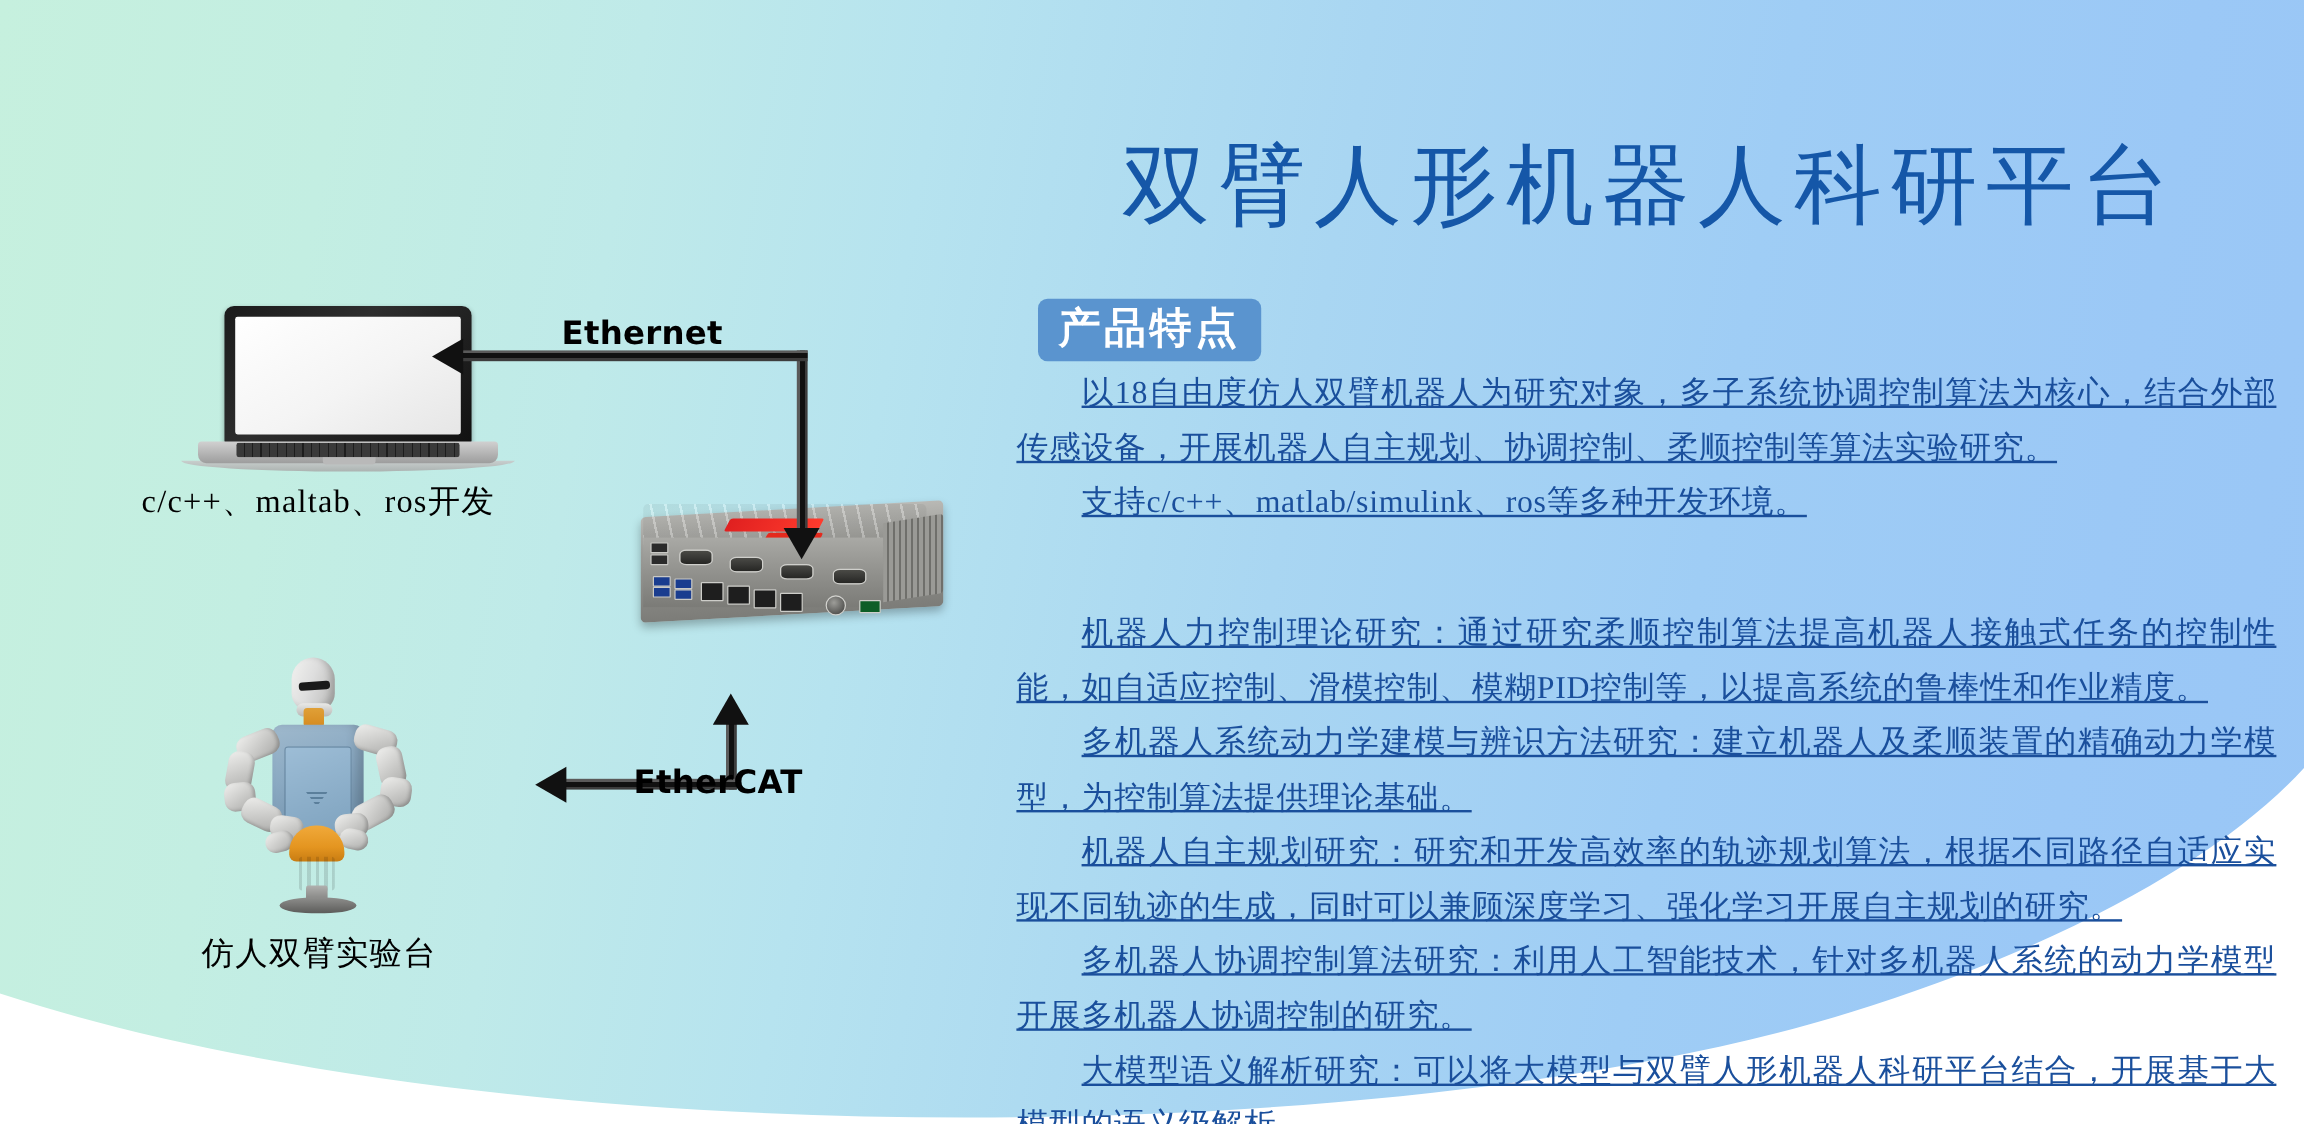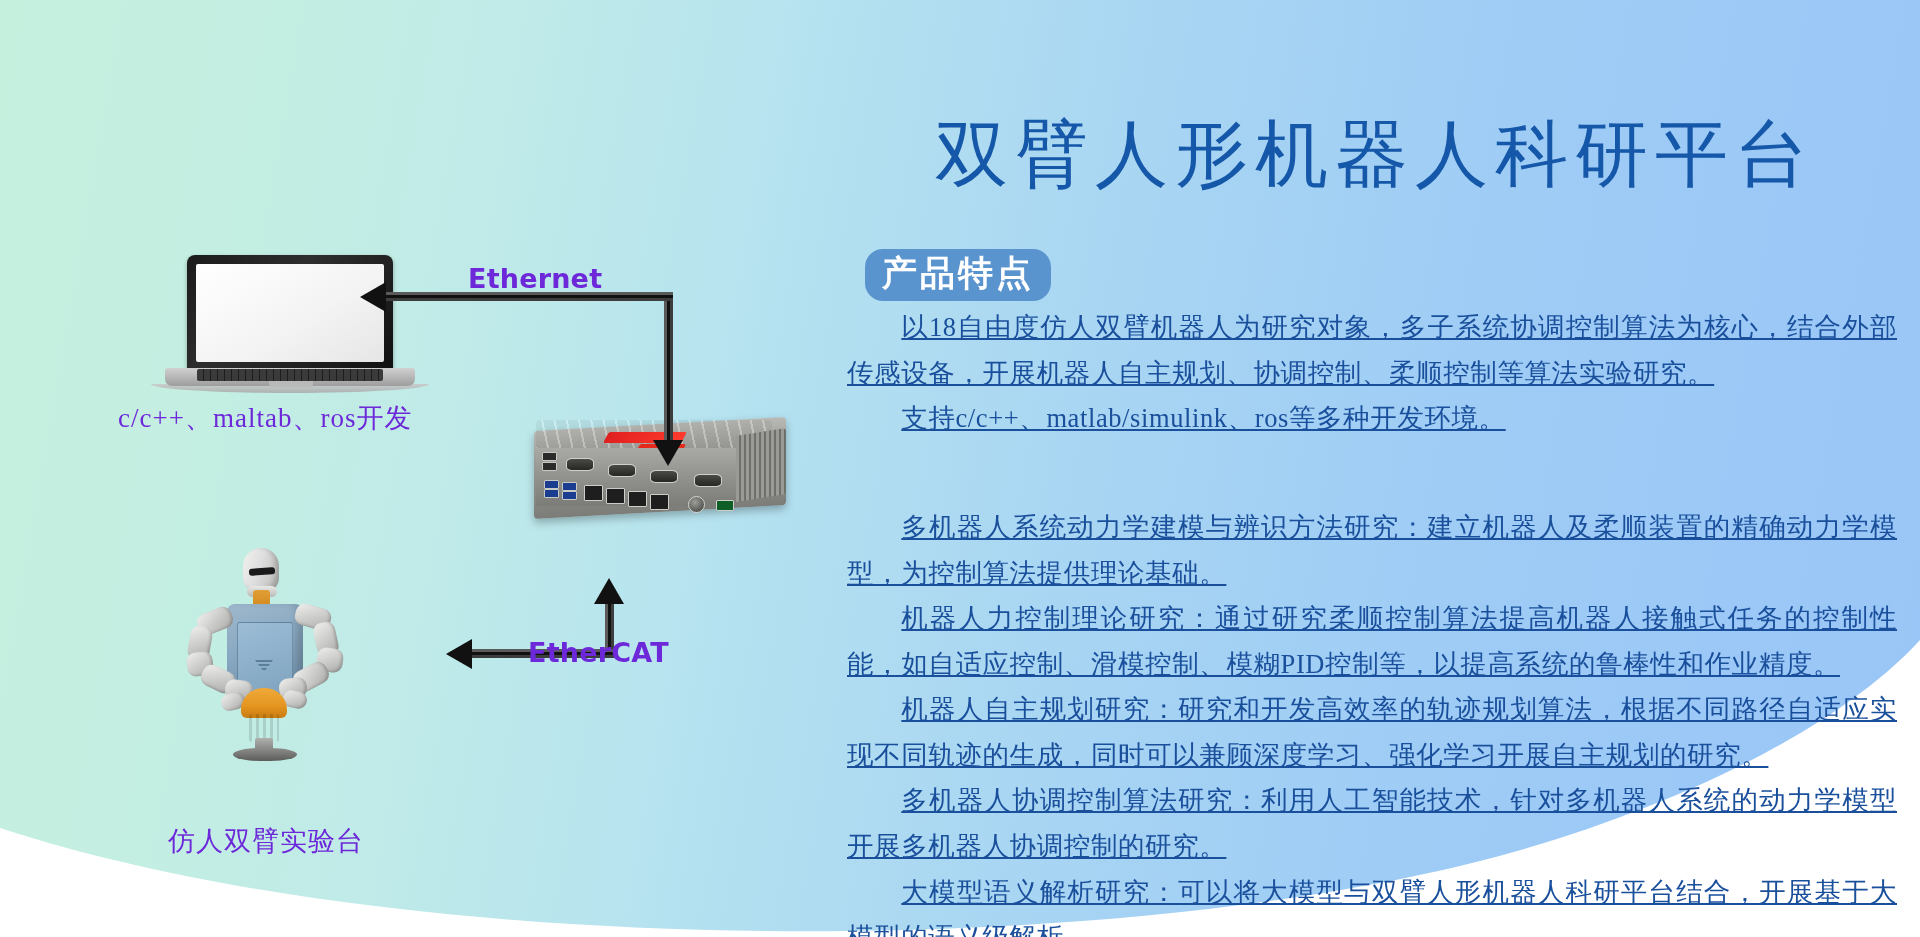--- a/index.html
+++ b/index.html
@@ -173,21 +173,21 @@
   }
   .arrow-line.shine-v{
     background:linear-gradient(90deg,#5a5a5a 0 28%,#111 28% 72%,#3d3d3d 72% 100%);
   }
   .arrow-head{position:absolute;width:0;height:0;}
   .ah-left{border-top:15px solid transparent;border-bottom:15px solid transparent;border-right:26px solid #111;}
   .ah-down{border-left:15px solid transparent;border-right:15px solid transparent;border-top:26px solid #111;}
   .ah-up{border-left:15px solid transparent;border-right:15px solid transparent;border-bottom:26px solid #111;}
 
   .dlabel{
-    position:absolute;color:#6d28d9;white-space:nowrap;
+    position:absolute;color:#000000;white-space:nowrap;
   }
   .lbl-proto{
     font-family:"DejaVu Sans", sans-serif;
     font-weight:700;font-size:27px;letter-spacing:.2px;
   }
   .lbl-cn{
     font-family:"Liberation Serif","DejaVu Serif",serif;
     font-weight:400;font-size:27px;letter-spacing:1px;
   }
 
@@ -204,21 +204,21 @@
   }
   .badge{
     position:absolute;
     display:inline-block;
     background:#5a94cf;
     color:#ffffff;
     font-family:"Liberation Serif","DejaVu Serif",serif;
     font-weight:700;
     font-size:35px;
     letter-spacing:3px;
-    border-radius:18px;
+    border-radius:8px;
     padding:5px 17px 8px 17px;
     line-height:1.12;
     white-space:nowrap;
   }
   #badge-features{left:30px;top:249px;}
   #badge-directions{left:30px;top:443px;}
 
   .body-block{
     position:absolute;
     color:#1a4f9c;
@@ -306,21 +306,21 @@
       <div class="seg" style="left:142px;top:100px;width:26px;height:24px;transform:rotate(8deg);"></div>
       <div class="seg" style="left:118px;top:118px;width:36px;height:22px;transform:rotate(-28deg);"></div>
       <div class="seg" style="left:104px;top:130px;width:28px;height:20px;transform:rotate(-6deg);"></div>
       <div class="seg" style="left:108px;top:143px;width:24px;height:17px;transform:rotate(12deg);"></div>
 
       <div class="rb rb-waist"></div>
       <div class="rb rb-pelvis"></div>
       <div class="rb rb-post"></div>
       <div class="rb rb-foot"></div>
     </div>
-    <div class="dlabel lbl-cn" style="left:168px;top:776px;margin-top:47px;">仿人双臂实验台</div>
+    <div class="dlabel lbl-cn" style="left:168px;top:776px;">仿人双臂实验台</div>
 
     <div class="arrow-line shine-v" style="left:664px;top:292px;width:9px;height:158px;"></div>
     <div class="arrow-line shine" style="left:385px;top:292px;width:288px;height:9px;"></div>
     <div class="arrow-head ah-left" style="left:360px;top:282px;"></div>
     <div class="arrow-head ah-down" style="left:653px;top:440px;"></div>
     <div class="dlabel lbl-proto" style="left:468px;top:263px;">Ethernet</div>
 
     <div class="arrow-line shine-v" style="left:605px;top:602px;width:9px;height:56px;"></div>
     <div class="arrow-line shine" style="left:470px;top:649px;width:144px;height:9px;"></div>
     <div class="arrow-head ah-left" style="left:446px;top:639px;"></div>
@@ -333,21 +333,21 @@
 
     <div class="poster-title">双臂人形机器人科研平台</div>
 
     <div class="badge" id="badge-features">产品特点</div>
     <div class="body-block" id="features-body">
       <p class="para">以18自由度仿人双臂机器人为研究对象，多子系统协调控制算法为核心，结合外部传感设备，开展机器人自主规划、协调控制、柔顺控制等算法实验研究。</p>
       <p class="para">支持c/c++、matlab/simulink、ros等多种开发环境。</p>
     </div>
 
     <div class="body-block" id="directions-body">
+      <p class="para">机器人力控制理论研究：通过研究柔顺控制算法提高机器人接触式任务的控制性能，如自适应控制、滑模控制、模糊PID控制等，以提高系统的鲁棒性和作业精度。</p>
       <p class="para">多机器人系统动力学建模与辨识方法研究：建立机器人及柔顺装置的精确动力学模型，为控制算法提供理论基础。</p>
-      <p class="para">机器人力控制理论研究：通过研究柔顺控制算法提高机器人接触式任务的控制性能，如自适应控制、滑模控制、模糊PID控制等，以提高系统的鲁棒性和作业精度。</p>
       <p class="para">机器人自主规划研究：研究和开发高效率的轨迹规划算法，根据不同路径自适应实现不同轨迹的生成，同时可以兼顾深度学习、强化学习开展自主规划的研究。</p>
       <p class="para">多机器人协调控制算法研究：利用人工智能技术，针对多机器人系统的动力学模型开展多机器人协调控制的研究。</p>
       <p class="para">大模型语义解析研究：可以将大模型与双臂人形机器人科研平台结合，开展基于大模型的语义级解析。</p>
     </div>
 
   </div>
 </div>
 
 </body></html>

